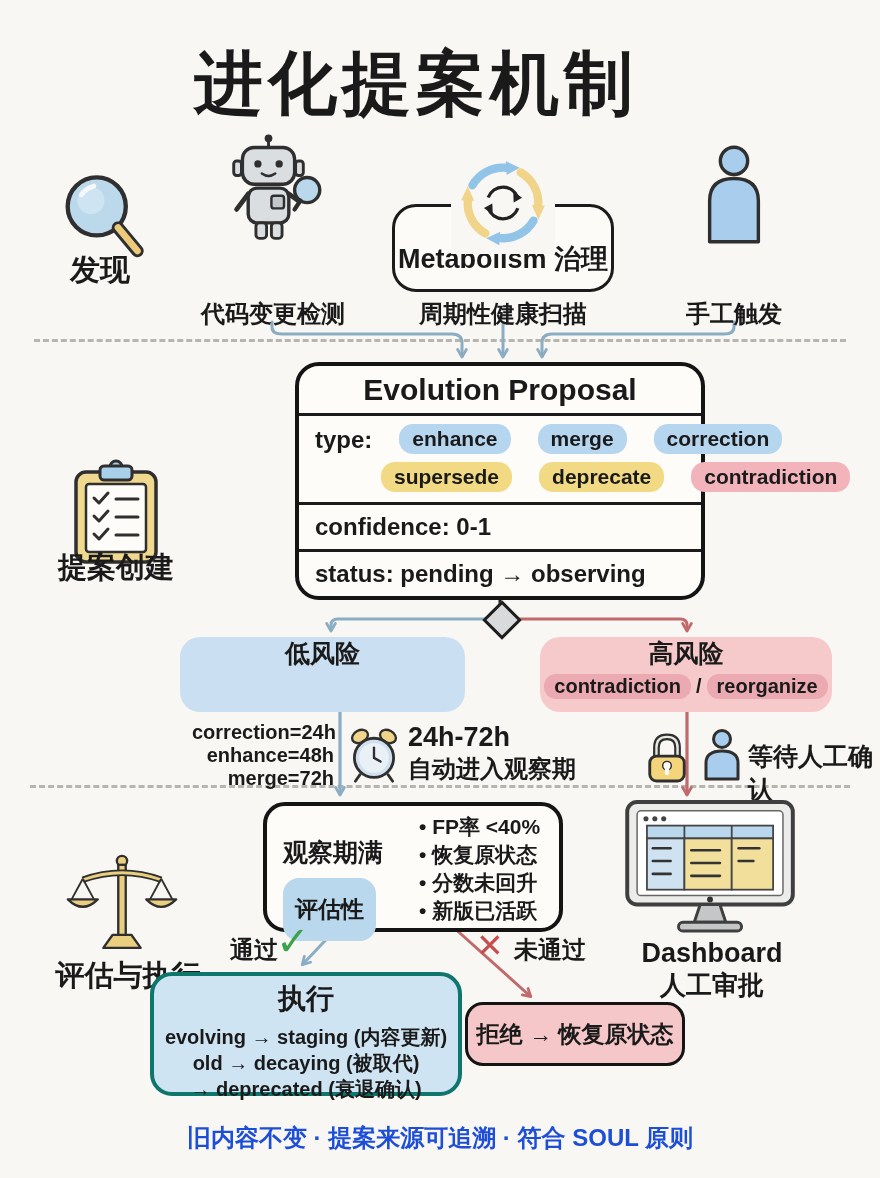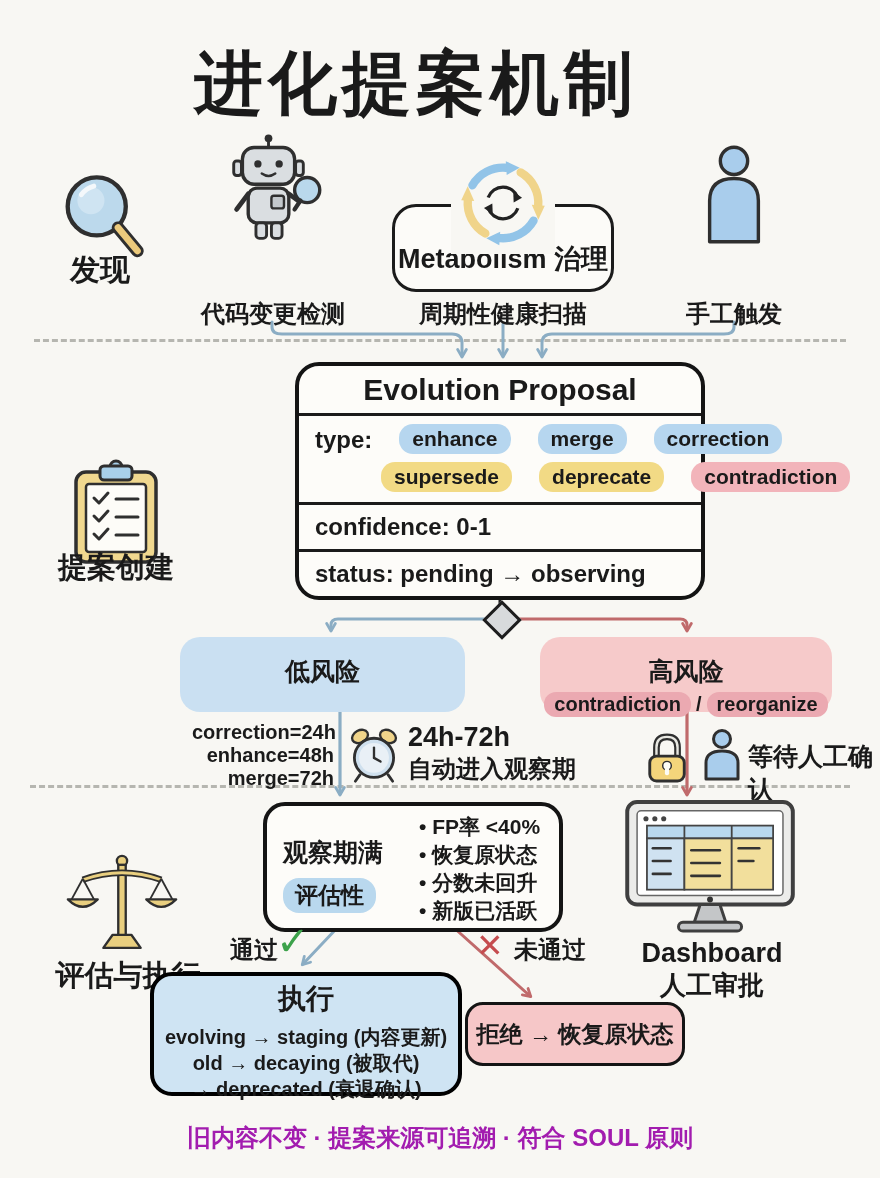--- a/index.html
+++ b/index.html
@@ -33,57 +33,57 @@
   .pill-yellow{background:#f2da85;}
   .pill-pink{background:#f2b4ba;}
 
   .diamond{left:488px;top:606px;width:22px;height:22px;background:#d8dadc;border:3px solid #1d1d1d;
            transform:rotate(45deg);}
 
   
   .risk{border-radius:20px;text-align:center;box-sizing:border-box;}
   .risk-low{left:180px;top:637px;width:285px;height:75px;background:#cae0f2;}
   .risk-high{left:540px;top:637px;width:292px;height:75px;background:#f6caca;}
-  .risk-title{font-size:25px;font-weight:900;margin-top:18px;}
+  .risk-title{font-size:25px;font-weight:900;margin-top:0;}
   .risk-pills{margin-top:4px;font-size:20px;font-weight:800;}
   .rpill{display:inline-block;border-radius:12px;padding:1px 10px;}
   .rpill-blue{background:#a9cbe5;}
   .rpill-pink{background:#eba9b1;}
   .rsep{margin:0 5px;}
 
   .timers{left:192px;top:721px;width:142px;text-align:right;font-size:20px;font-weight:800;line-height:23px;}
   .auto-note{left:408px;top:722px;font-weight:900;line-height:31px;}
   .auto-note .l1{font-size:27px;}
   .auto-note .l2{font-size:24px;}
   .manual-note{left:748px;top:740px;font-size:25px;font-weight:900;}
 
   
   .obs-box{left:263px;top:802px;width:300px;height:130px;border:4px solid #141414;border-radius:22px;
            background:#fdfcf9;box-sizing:border-box;display:flex;}
   .obs-left{width:128px;padding:30px 0 0 16px;}
   .obs-title{font-size:25px;font-weight:900;white-space:nowrap;}
-  .obs-pill{display:inline-block;background:#b9d8ee;border-radius:16px;padding:2px 12px;
+  .obs-pill{display:inline-block;background:#b9d8ee;border-radius:16px;padding:16px 12px;
             font-size:23px;font-weight:900;margin-top:9px;}
   .obs-bullets{padding:7px 0 16px 8px;font-size:21px;font-weight:800;line-height:28px;}
   .obs-bullets div::before{content:"• ";}
 
   .dash-label{left:620px;width:184px;text-align:center;font-weight:800;}
   .pass-label{left:230px;top:934px;font-size:24px;font-weight:900;}
   .check{left:276px;top:918px;font-size:40px;font-weight:900;color:#3da24b;}
   .cross{left:476px;top:926px;font-size:33px;font-weight:900;color:#c54c4f;}
   .fail-label{left:514px;top:934px;font-size:24px;font-weight:900;}
 
-  .exec-box{left:150px;top:972px;width:312px;height:124px;background:#cfe4f3;border:4px solid #000000;
+  .exec-box{left:150px;top:972px;width:312px;height:124px;background:#cfe4f3;border:4px solid #0f766e;
             border-radius:22px;box-sizing:border-box;text-align:center;}
   .exec-title{font-size:28px;font-weight:900;margin-top:4px;}
   .exec-lines{font-size:20px;font-weight:800;line-height:26px;margin-top:6px;}
   .reject-box{left:465px;top:1002px;width:220px;height:64px;background:#f6c7c8;border:3.5px solid #141414;
               border-radius:18px;box-sizing:border-box;display:flex;align-items:center;justify-content:center;
               font-size:23px;font-weight:900;white-space:nowrap;}
-  .footer{top:1122px;left:0;width:880px;text-align:center;font-size:24px;font-weight:700;color:#a21caf;}
+  .footer{top:1122px;left:0;width:880px;text-align:center;font-size:24px;font-weight:700;color:#1d4ed8;}
 </style>
 </head>
 <body>
 
 <div class="canvas">
 
   <div class="abs dash dash1"></div>
   <div class="abs dash dash2"></div>
 
   <svg class="abs" style="left:0;top:0" width="880" height="1178" viewBox="0 0 880 1178">

